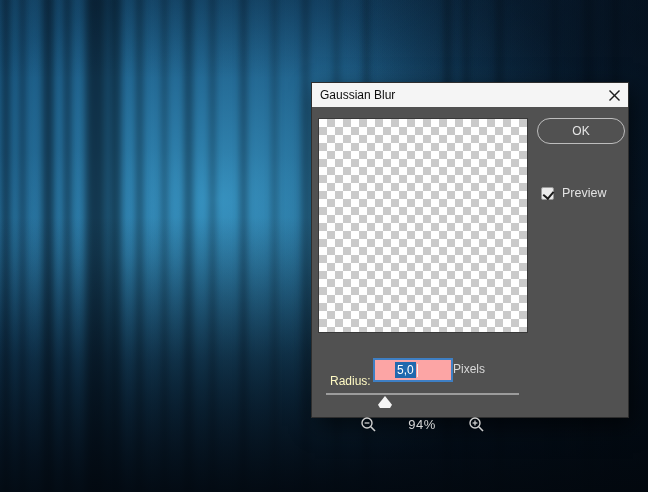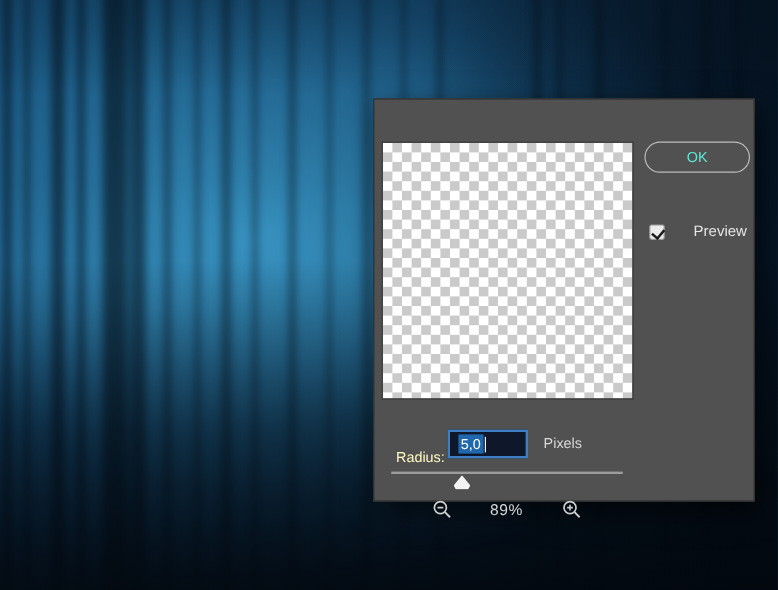--- a/index.html
+++ b/index.html
@@ -70,66 +70,75 @@
 
   .zoom-row{position:absolute;left:6px;top:330px;width:208px;height:22px;
     display:flex;align-items:center;justify-content:center;gap:26px;}
   .zoom-btn{background:none;border:none;padding:0;width:18px;height:18px;
     display:flex;align-items:center;justify-content:center;}
   .zoom-level{color:#d6d6d6;font-size:13px;min-width:38px;text-align:center;letter-spacing:.5px;}
 
   .radius-row{position:absolute;left:0;top:275px;width:318px;height:24px;}
   .radius-label{position:absolute;left:18px;top:4px;color:#fef9c3;margin-top:12px;}
   .radius-input{position:absolute;left:61px;top:0;width:56px;height:20px;
-    background:#0f172a;border:2px solid #3e7fc4;display:flex;align-items:center;
-    padding-left:7px;}
+    background:#fca5a5;border:2px solid #3e7fc4;display:flex;align-items:center;
+    padding-left:20px;}
   .radius-input .sel{background:#2068ae;color:#ffffff;padding:1px 2px;font-size:12px;}
   .radius-input .caret{width:1px;height:13px;background:#f0f0f0;margin-left:1px;}
   .radius-unit{position:absolute;left:141px;top:4px;color:#d8d8d8;text-align:center;}
 
   .slider{position:absolute;left:14px;top:305px;width:193px;height:18px;}
   .slider .track{position:absolute;left:0;top:5px;width:193px;height:2px;background:#9c9c9c;}
   .slider .thumb{position:absolute;left:52px;top:8px;width:14px;height:12px;background:#f4f4f4;
     clip-path:polygon(50% 0%,100% 72%,86% 100%,14% 100%,0% 72%);}
 
   .pill{position:absolute;left:225px;width:88px;height:26px;border-radius:13px;
-    background:transparent;border:1px solid #bdbdbd;color:#5eead4;font-size:12px;
+    background:transparent;border:1px solid #bdbdbd;color:#e5e5e5;font-size:12px;
     font-family:"Liberation Sans",sans-serif;display:flex;align-items:center;justify-content:center;}
   .pill.ok{top:35px;}
   .pill.cancel{top:69px;}
 
-  .preview-check{position:absolute;left:229px;top:103px;display:flex;align-items:center;gap:24px;}
+  .preview-check{position:absolute;left:229px;top:103px;display:flex;align-items:center;gap:8px;}
   .checkbox{width:13px;height:13px;background:#ebebeb;border:1px solid #9a9a9a;border-radius:2px;
     position:relative;box-sizing:border-box;}
   .checkbox::after{content:"";position:absolute;left:2.5px;top:1px;width:5px;height:8px;
     border:solid #1b1b1b;border-width:0 2px 2px 0;transform:rotate(40deg);}
   .check-label{color:#e3e3e3;font-size:12.5px;}
 </style>
 </head>
 <body>
 
 <div class="stage">
   <div class="bg">
     <div class="trunks"></div>
     <div class="vignette"></div>
   </div>
 
   <div class="dialog">
+    <div class="titlebar">
+      <span class="title">Gaussian Blur</span>
+      <span class="closebtn">
+        <svg width="13" height="13" viewBox="0 0 13 13">
+          <line x1="1.5" y1="1.5" x2="11.5" y2="11.5" stroke="#1c1c1c" stroke-width="1.4"></line>
+          <line x1="11.5" y1="1.5" x2="1.5" y2="11.5" stroke="#1c1c1c" stroke-width="1.4"></line>
+        </svg>
+      </span>
+    </div>
 
     <div class="preview-area"></div>
 
     <div class="zoom-row">
       <button class="zoom-btn">
         <svg width="17" height="17" viewBox="0 0 17 17">
           <circle cx="7" cy="7" r="5" fill="none" stroke="#cfcfcf" stroke-width="1.4"></circle>
           <line x1="10.8" y1="10.8" x2="15" y2="15" stroke="#cfcfcf" stroke-width="1.6"></line>
           <line x1="4.6" y1="7" x2="9.4" y2="7" stroke="#cfcfcf" stroke-width="1.3"></line>
         </svg>
       </button>
-      <span class="zoom-level">89%</span>
+      <span class="zoom-level">94%</span>
       <button class="zoom-btn">
         <svg width="17" height="17" viewBox="0 0 17 17">
           <circle cx="7" cy="7" r="5" fill="none" stroke="#cfcfcf" stroke-width="1.4"></circle>
           <line x1="10.8" y1="10.8" x2="15" y2="15" stroke="#cfcfcf" stroke-width="1.6"></line>
           <line x1="4.6" y1="7" x2="9.4" y2="7" stroke="#cfcfcf" stroke-width="1.3"></line>
           <line x1="7" y1="4.6" x2="7" y2="9.4" stroke="#cfcfcf" stroke-width="1.3"></line>
         </svg>
       </button>
     </div>
 

